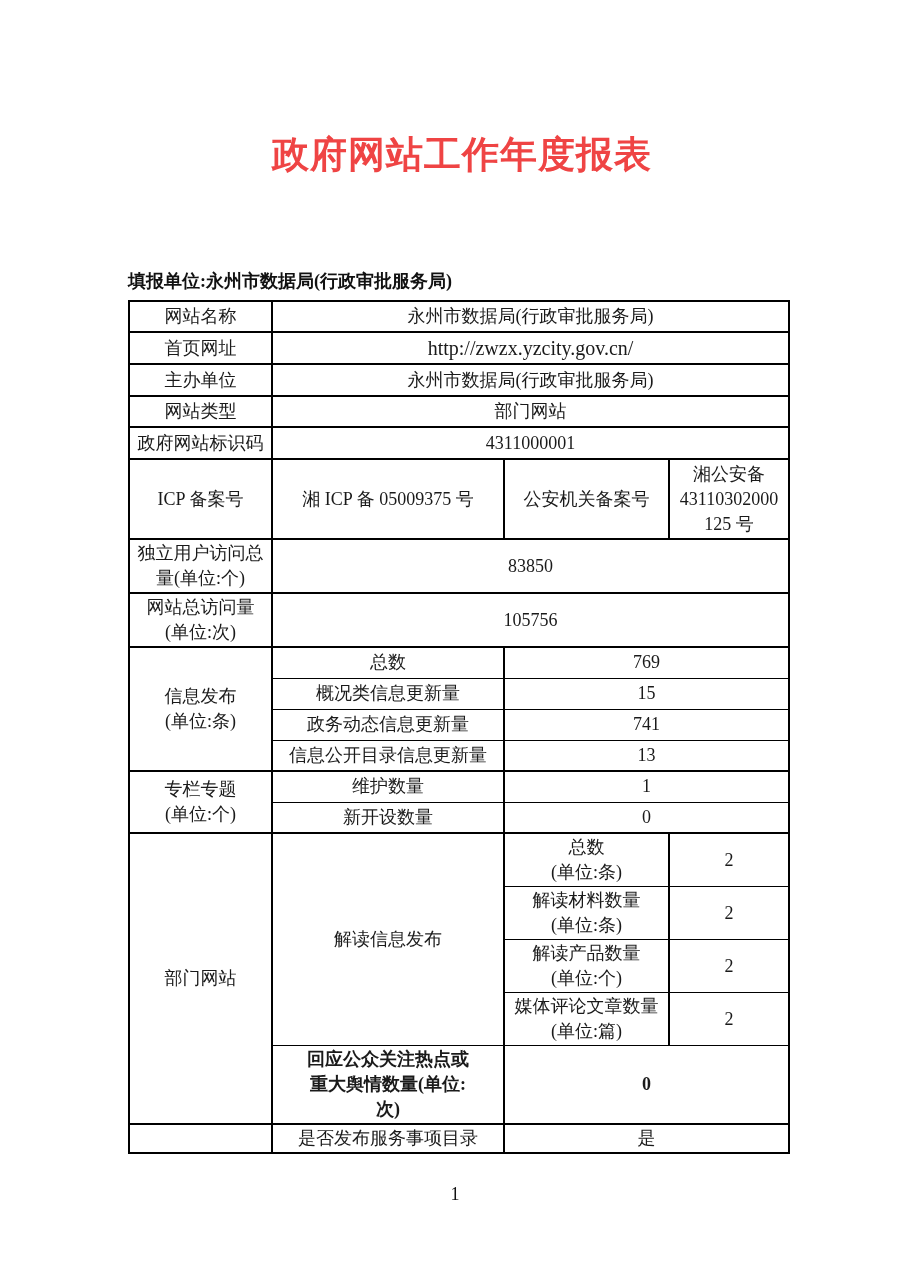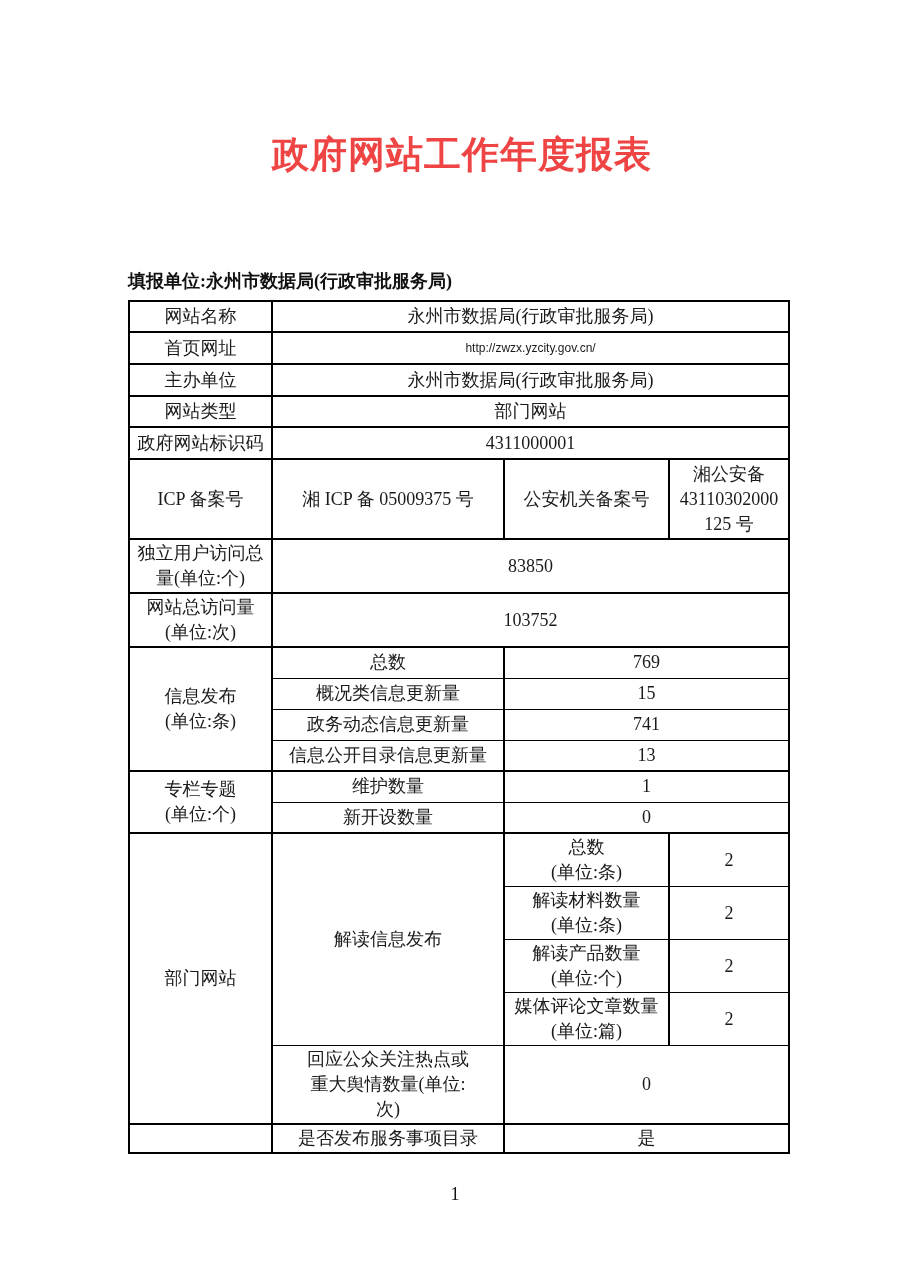--- a/index.html
+++ b/index.html
@@ -39,24 +39,24 @@
     border-top:1px solid #000;
     border-bottom:1px solid #000;
     text-align:center;vertical-align:middle;
     font-size:18px;line-height:25px;
     padding:1px 4px;
     white-space:pre-line;
     overflow:hidden;
   }
   tr.t > td{border-top:2px solid #000;}
   tr.h31{height:31px;} tr.h32{height:32px;padding-left:9px;} tr.h36{height:20px;}
-  tr.h52{height:52px;} tr.h55{height:41px;} tr.h78{height:78px;} tr.h80{height:80px;}
+  tr.h52{height:52px;} tr.h55{height:41px;} tr.h78{height:78px;font-weight:bold;} tr.h80{height:80px;}
   td.mono{
-    font-family:Liberation Sans, sans-serif;
-    font-size:12px;letter-spacing:0px;
+    font-family:Liberation Serif, serif;
+    font-size:20px;letter-spacing:0px;
   }
   .page-num{
     position:absolute;top:1184px;left:0;width:910px;
     text-align:center;font-size:18px;color:#111;
   }
 </style>
 </head>
 <body>
 
 <div class="page">
@@ -101,21 +101,21 @@
 125 号</td>
       </tr>
       <tr class="t h55">
         <td>独立用户访问总
 量(单位:个)</td>
         <td colspan="3">83850</td>
       </tr>
       <tr class="t h55">
         <td>网站总访问量
 (单位:次)</td>
-        <td colspan="3">103752</td>
+        <td colspan="3">105756</td>
       </tr>
 
       <tr class="t h31">
         <td rowspan="4">信息发布
 (单位:条)</td>
         <td>总数</td>
         <td colspan="2">769</td>
       </tr>
       <tr class="h31">
         <td>概况类信息更新量</td>

